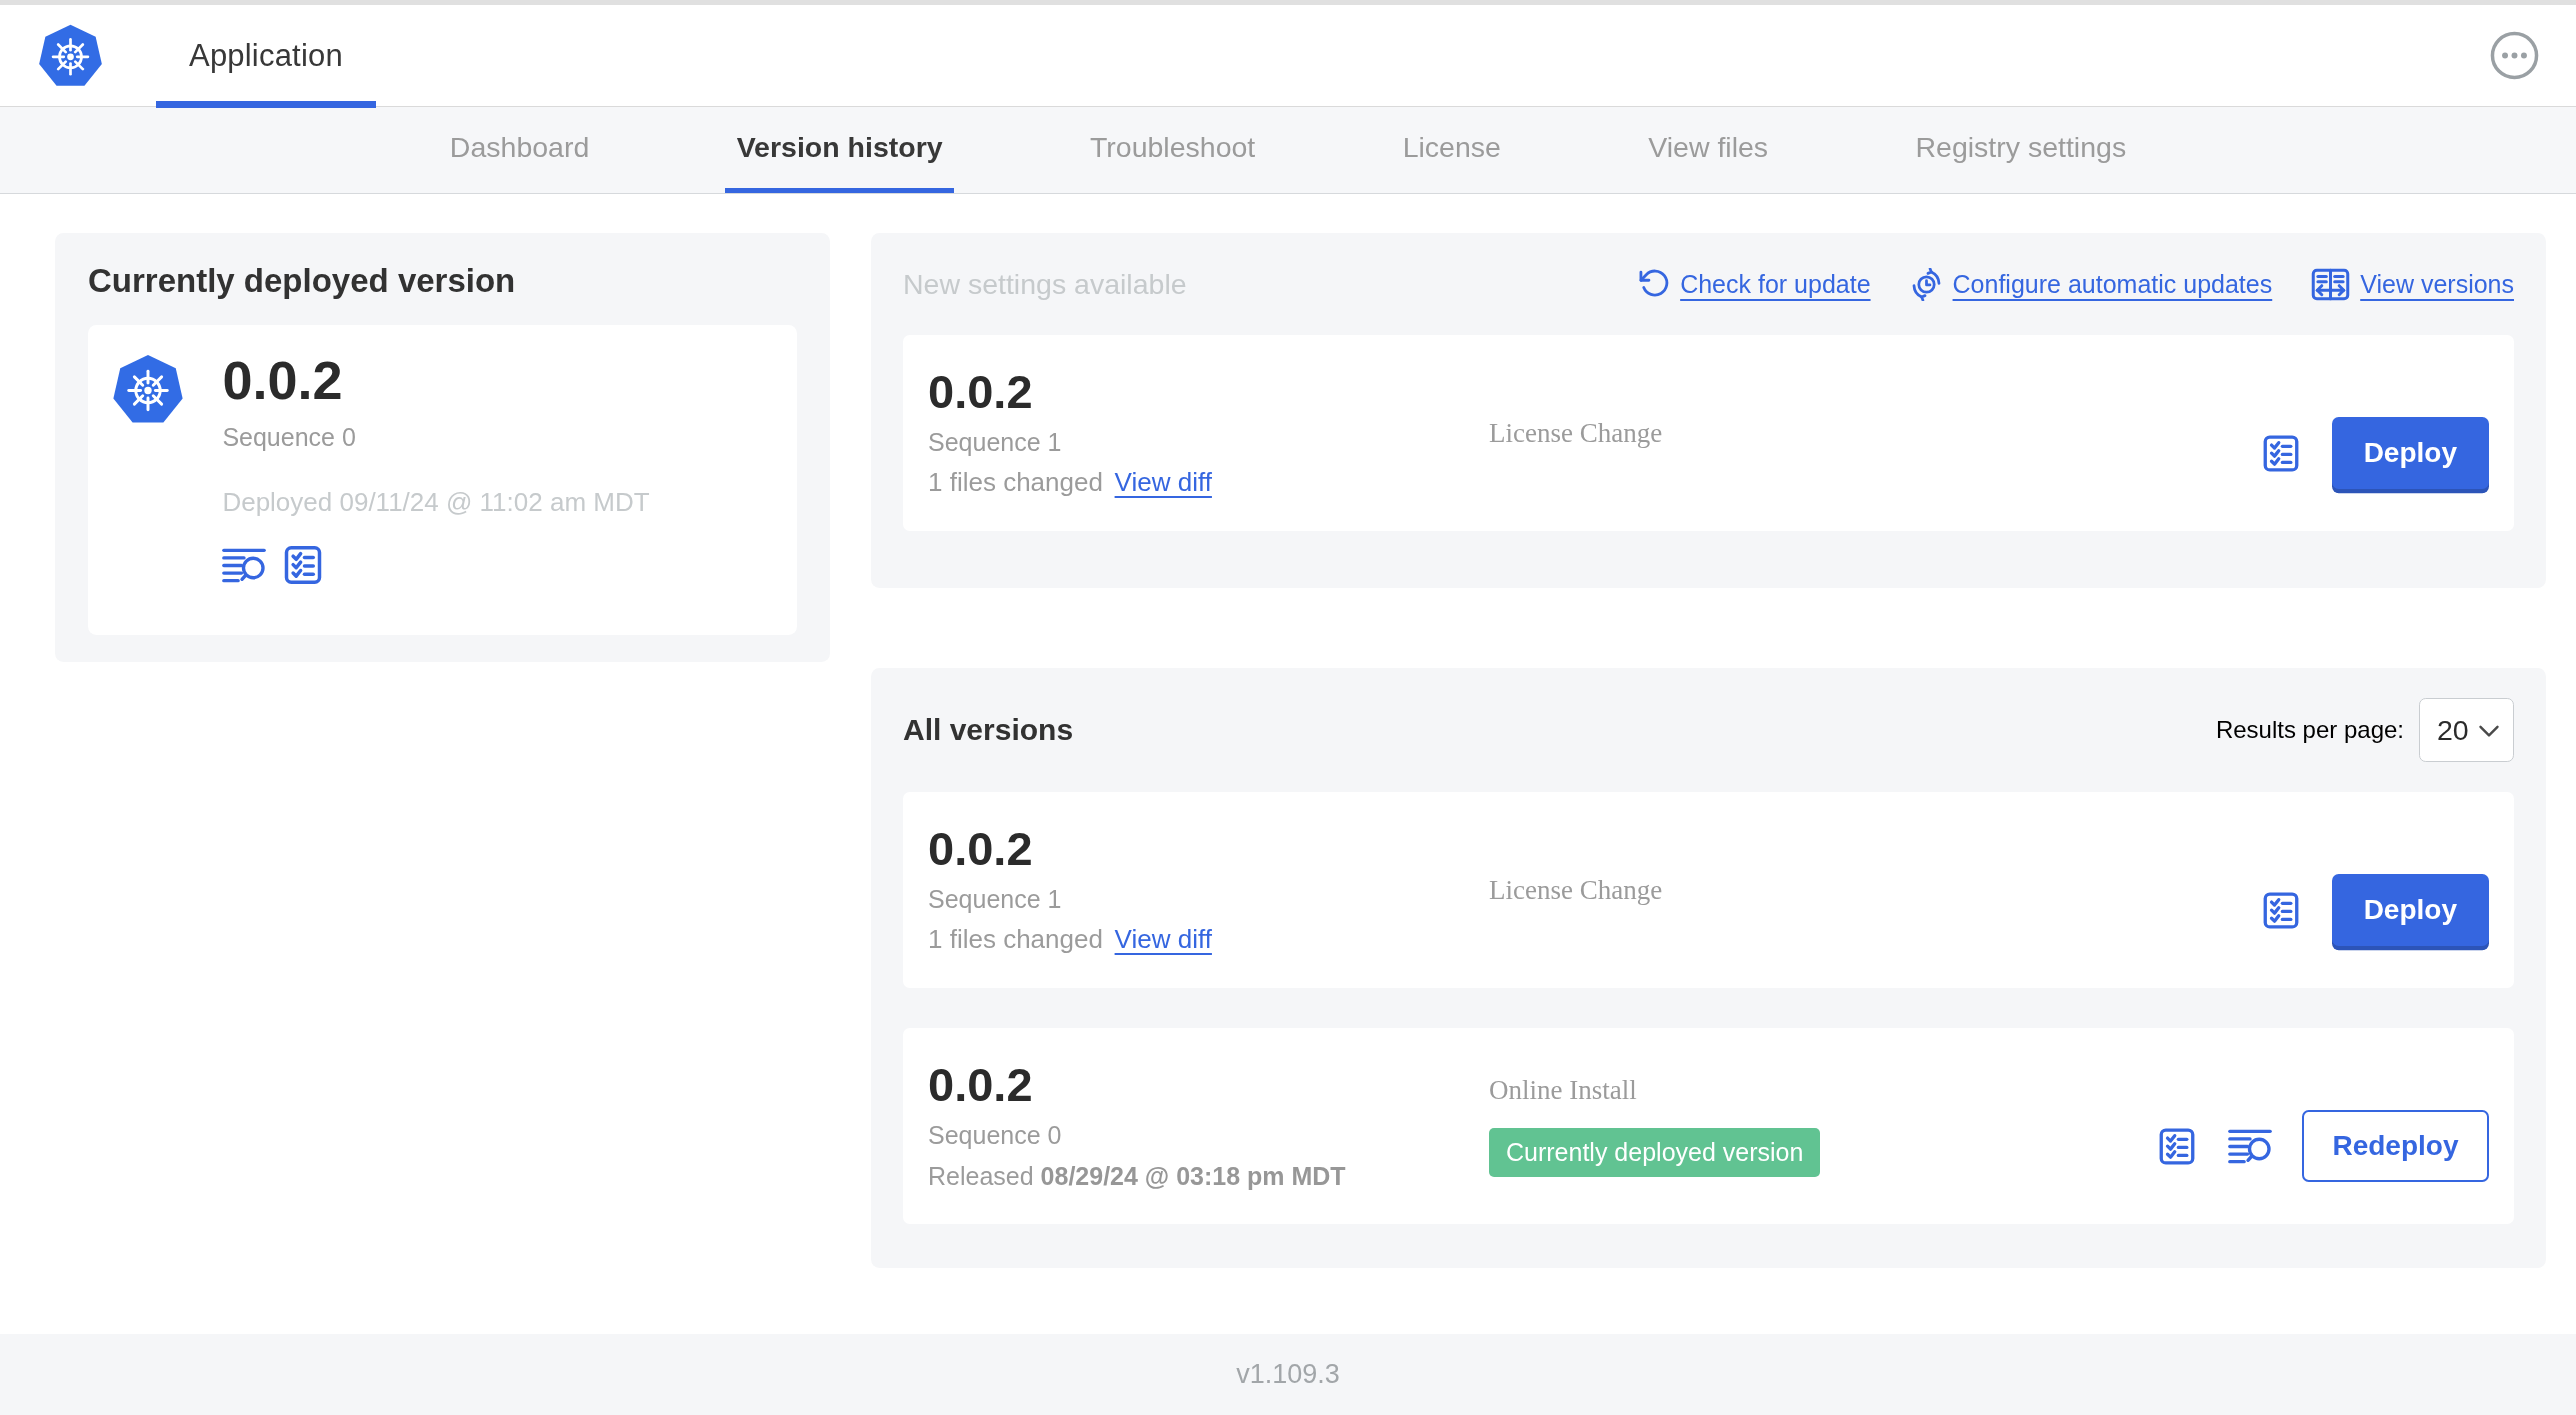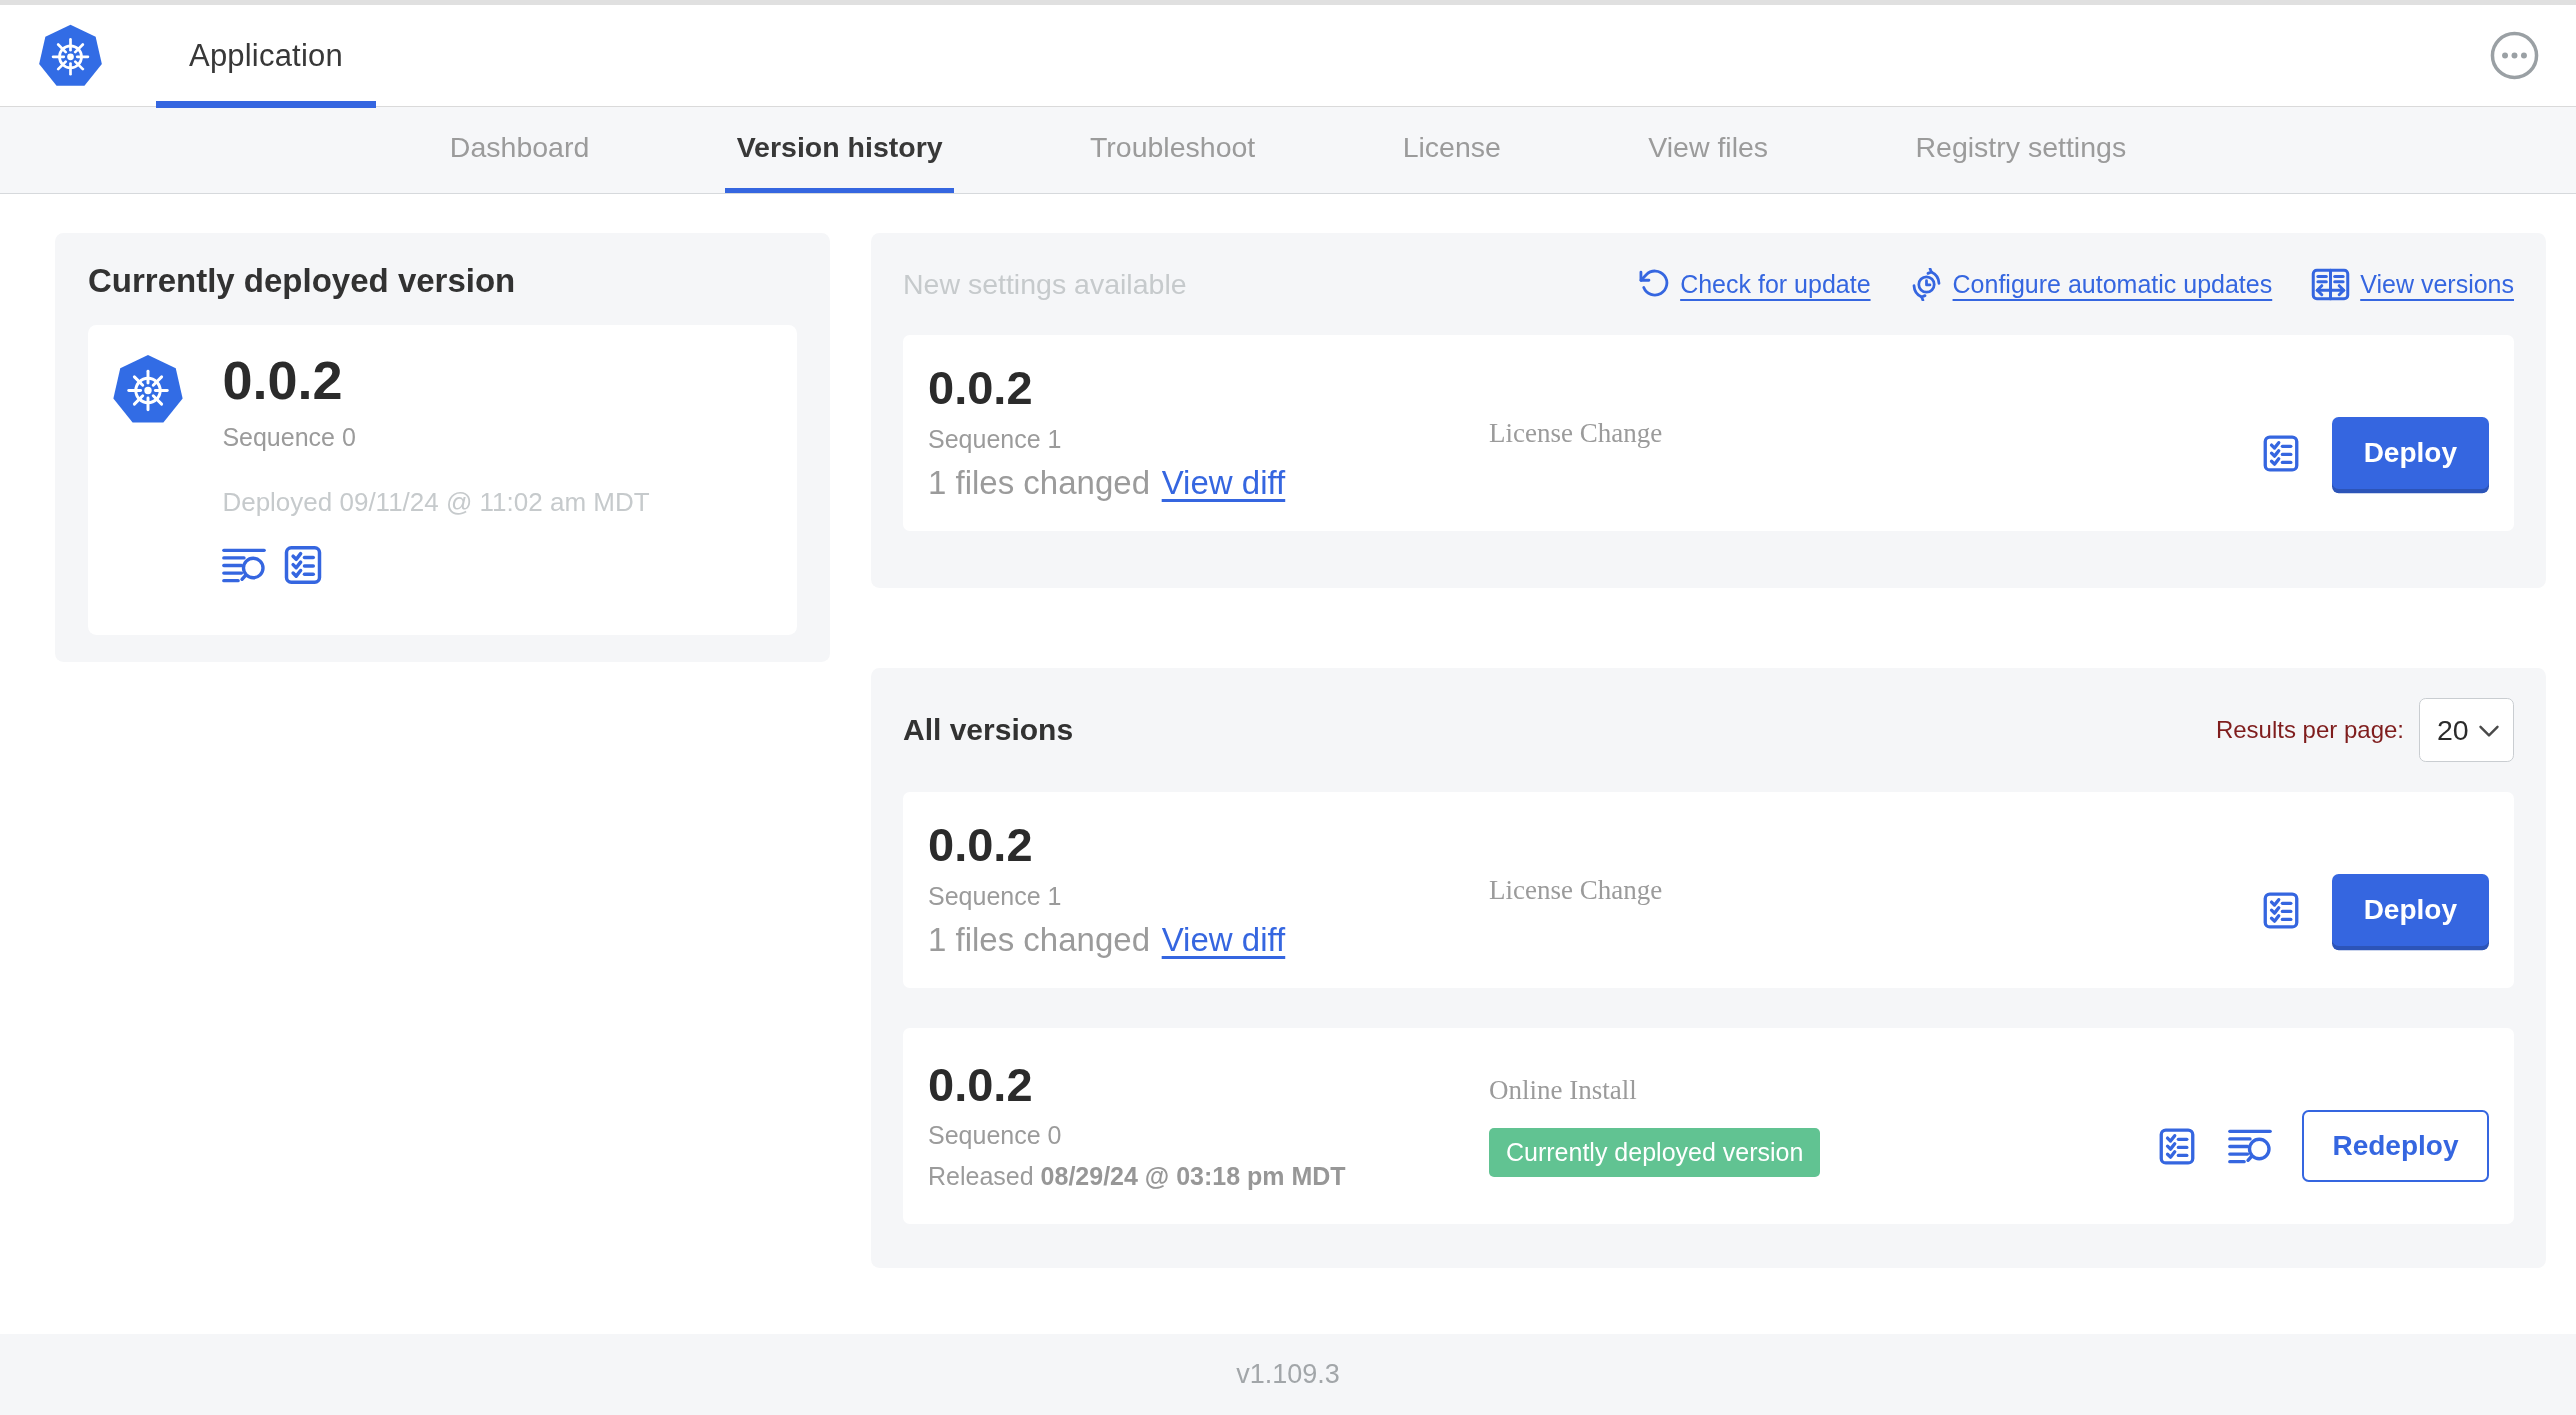--- a/index.html
+++ b/index.html
@@ -50,40 +50,40 @@
   .nv-title { font-size:28.5px; color:#c6cacc; font-weight:400; }
   .nv-links { display:flex; align-items:center; gap:39px; }
   .nv-link { display:flex; align-items:center; gap:10px; text-decoration:none; cursor:pointer; }
   .nv-link span { font-size:25px; color:#3566e0; font-weight:500; text-decoration:underline; text-underline-offset:5.9px; }
 
   
   .ver-row { margin:0 32px; background:#fff; border-radius:6.7px; height:196px; display:flex; align-items:center; }
   .cell-left { width:586px; padding-left:25px; }
   .ver-big { font-size:47px; font-weight:700; color:#2b2b2b; line-height:1.0; }
   .ver-seq { font-size:25px; color:#9b9b9b; margin-top:13.4px; }
-  .ver-files { font-size:33px; color:#9b9b9b; margin-top:10px; display:flex; align-items:center; }
+  .ver-files { font-size:26px; color:#9b9b9b; margin-top:10px; display:flex; align-items:center; }
   .view-diff { color:#3566e0; font-weight:500; text-decoration:underline; text-underline-offset:5px; margin-left:11.7px; cursor:pointer; }
   .ver-released { font-size:25px; color:#9b9b9b; margin-top:11.7px; }
   .ver-released b { font-weight:700; color:#979797; }
   .cell-mid { flex:1; }
   .ver-source { font-size:27px; color:#9b9b9b; font-weight:500;font-family:Liberation Serif, serif; }
   .deployed-badge { display:inline-block; margin-top:22px; background:#61c392; color:#fff; font-size:25px;
                     padding:10px 17px; border-radius:5px; }
   .cell-right { margin-left:auto; padding-right:25px; display:flex; align-items:center; gap:30px;margin-top:40px; }
 
   .btn-primary { background:#3566e0; color:#fff; font-size:28px; font-weight:700; border:none; border-radius:6.7px;
                  padding:20px 32px; cursor:pointer; box-shadow:0 4.2px 0 #2c54b8; font-family:inherit; }
   .btn-secondary { background:#fff; color:#3566e0; font-size:28px; font-weight:700; border:2.5px solid #3566e0;
                    border-radius:6.7px; padding:18.4px 28.5px; cursor:pointer; font-family:inherit; }
 
   
   .av-header { height:124px; display:flex; align-items:center; justify-content:space-between; padding:0 32px; }
   .av-title { font-size:30px; font-weight:700; color:#323232; }
   .rpp { display:flex; align-items:center; gap:15px; }
-  .rpp-label { font-size:24px; color:#7f1d1d; }
+  .rpp-label { font-size:24px; color:#000000; }
   .rpp-select { width:95px; height:64px; background:#fff; border:1.7px solid #c9cdd1; border-radius:6.7px;
                 display:flex; align-items:center; justify-content:space-between; padding:0 13.4px 0 17px; cursor:pointer; }
   .rpp-select .val { font-size:28.5px; color:#2b2b2b; }
   .row-gap { height:40px; }
 
   
   .footer { position:absolute; left:0; bottom:0; width:100%; height:81px; background:#f5f6f8;
             display:flex; align-items:center; justify-content:center; }
   .footer-text { font-size:27px; color:#a2a6a9; }
 

